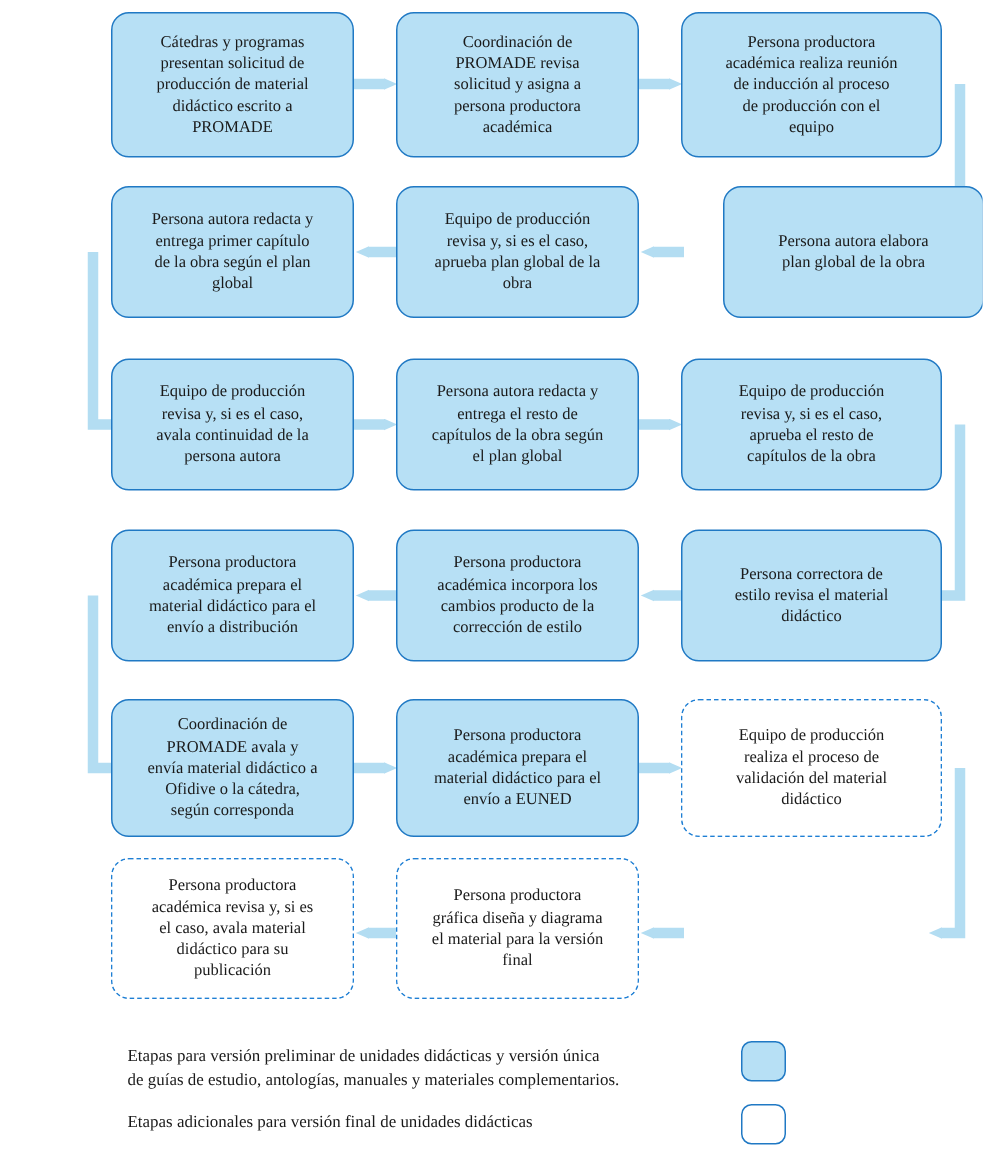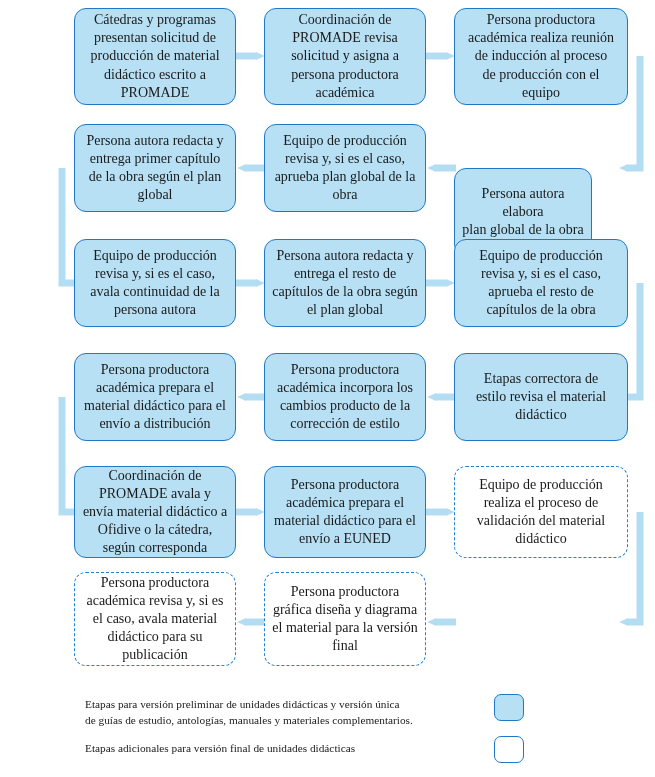--- a/index.html
+++ b/index.html
@@ -34,21 +34,21 @@
 
   .node {
     position: absolute;
     box-sizing: border-box;
     border-radius: 12px;
     display: flex;
     align-items: center;
     justify-content: center;
     text-align: center;
     padding: 4px 7px;
-    font-size: 14px;
+    font-size: 11px;
     line-height: 1.30;
     color: #1a1a1a;
     z-index: 5;
   }
   .node.solid {
     background: #b7e0f5;
     border: 1.3px solid #2079c4;
   }
   .node.dashed {
     background: #ffffff;
@@ -169,21 +169,21 @@
 entrega primer capítulo
 de la obra según el plan
 global</span>
   </div>
   <div class="node solid" style="left:264px; top:124px; width:162px; height:88px;">
     <span class="node-text">Equipo de producción
 revisa y, si es el caso,
 aprueba plan global de la
 obra</span>
   </div>
-  <div class="node solid" style="left:454px; top:124px; width:138px; height:88px;margin-top:44px;">
+  <div class="node solid" style="left:482px; top:124px; width:174px; height:88px;">
     <span class="node-text">Persona autora elabora
 plan global de la obra</span>
   </div>
 
   <div class="node solid" style="left:74px; top:239px; width:162px; height:88px;">
     <span class="node-text">Equipo de producción
 revisa y, si es el caso,
 avala continuidad de la
 persona autora</span>
   </div>
@@ -206,21 +206,21 @@
 material didáctico para el
 envío a distribución</span>
   </div>
   <div class="node solid" style="left:264px; top:353px; width:162px; height:88px;">
     <span class="node-text">Persona productora
 académica incorpora los
 cambios producto de la
 corrección de estilo</span>
   </div>
   <div class="node solid" style="left:454px; top:353px; width:174px; height:88px;">
-    <span class="node-text">Etapas correctora de
+    <span class="node-text">Persona correctora de
 estilo revisa el material
 didáctico</span>
   </div>
 
   <div class="node solid" style="left:74px; top:466px; width:162px; height:92px;">
     <span class="node-text">Coordinación de
 PROMADE avala y
 envía material didáctico a
 Ofidive o la cátedra,
 según corresponda</span>

